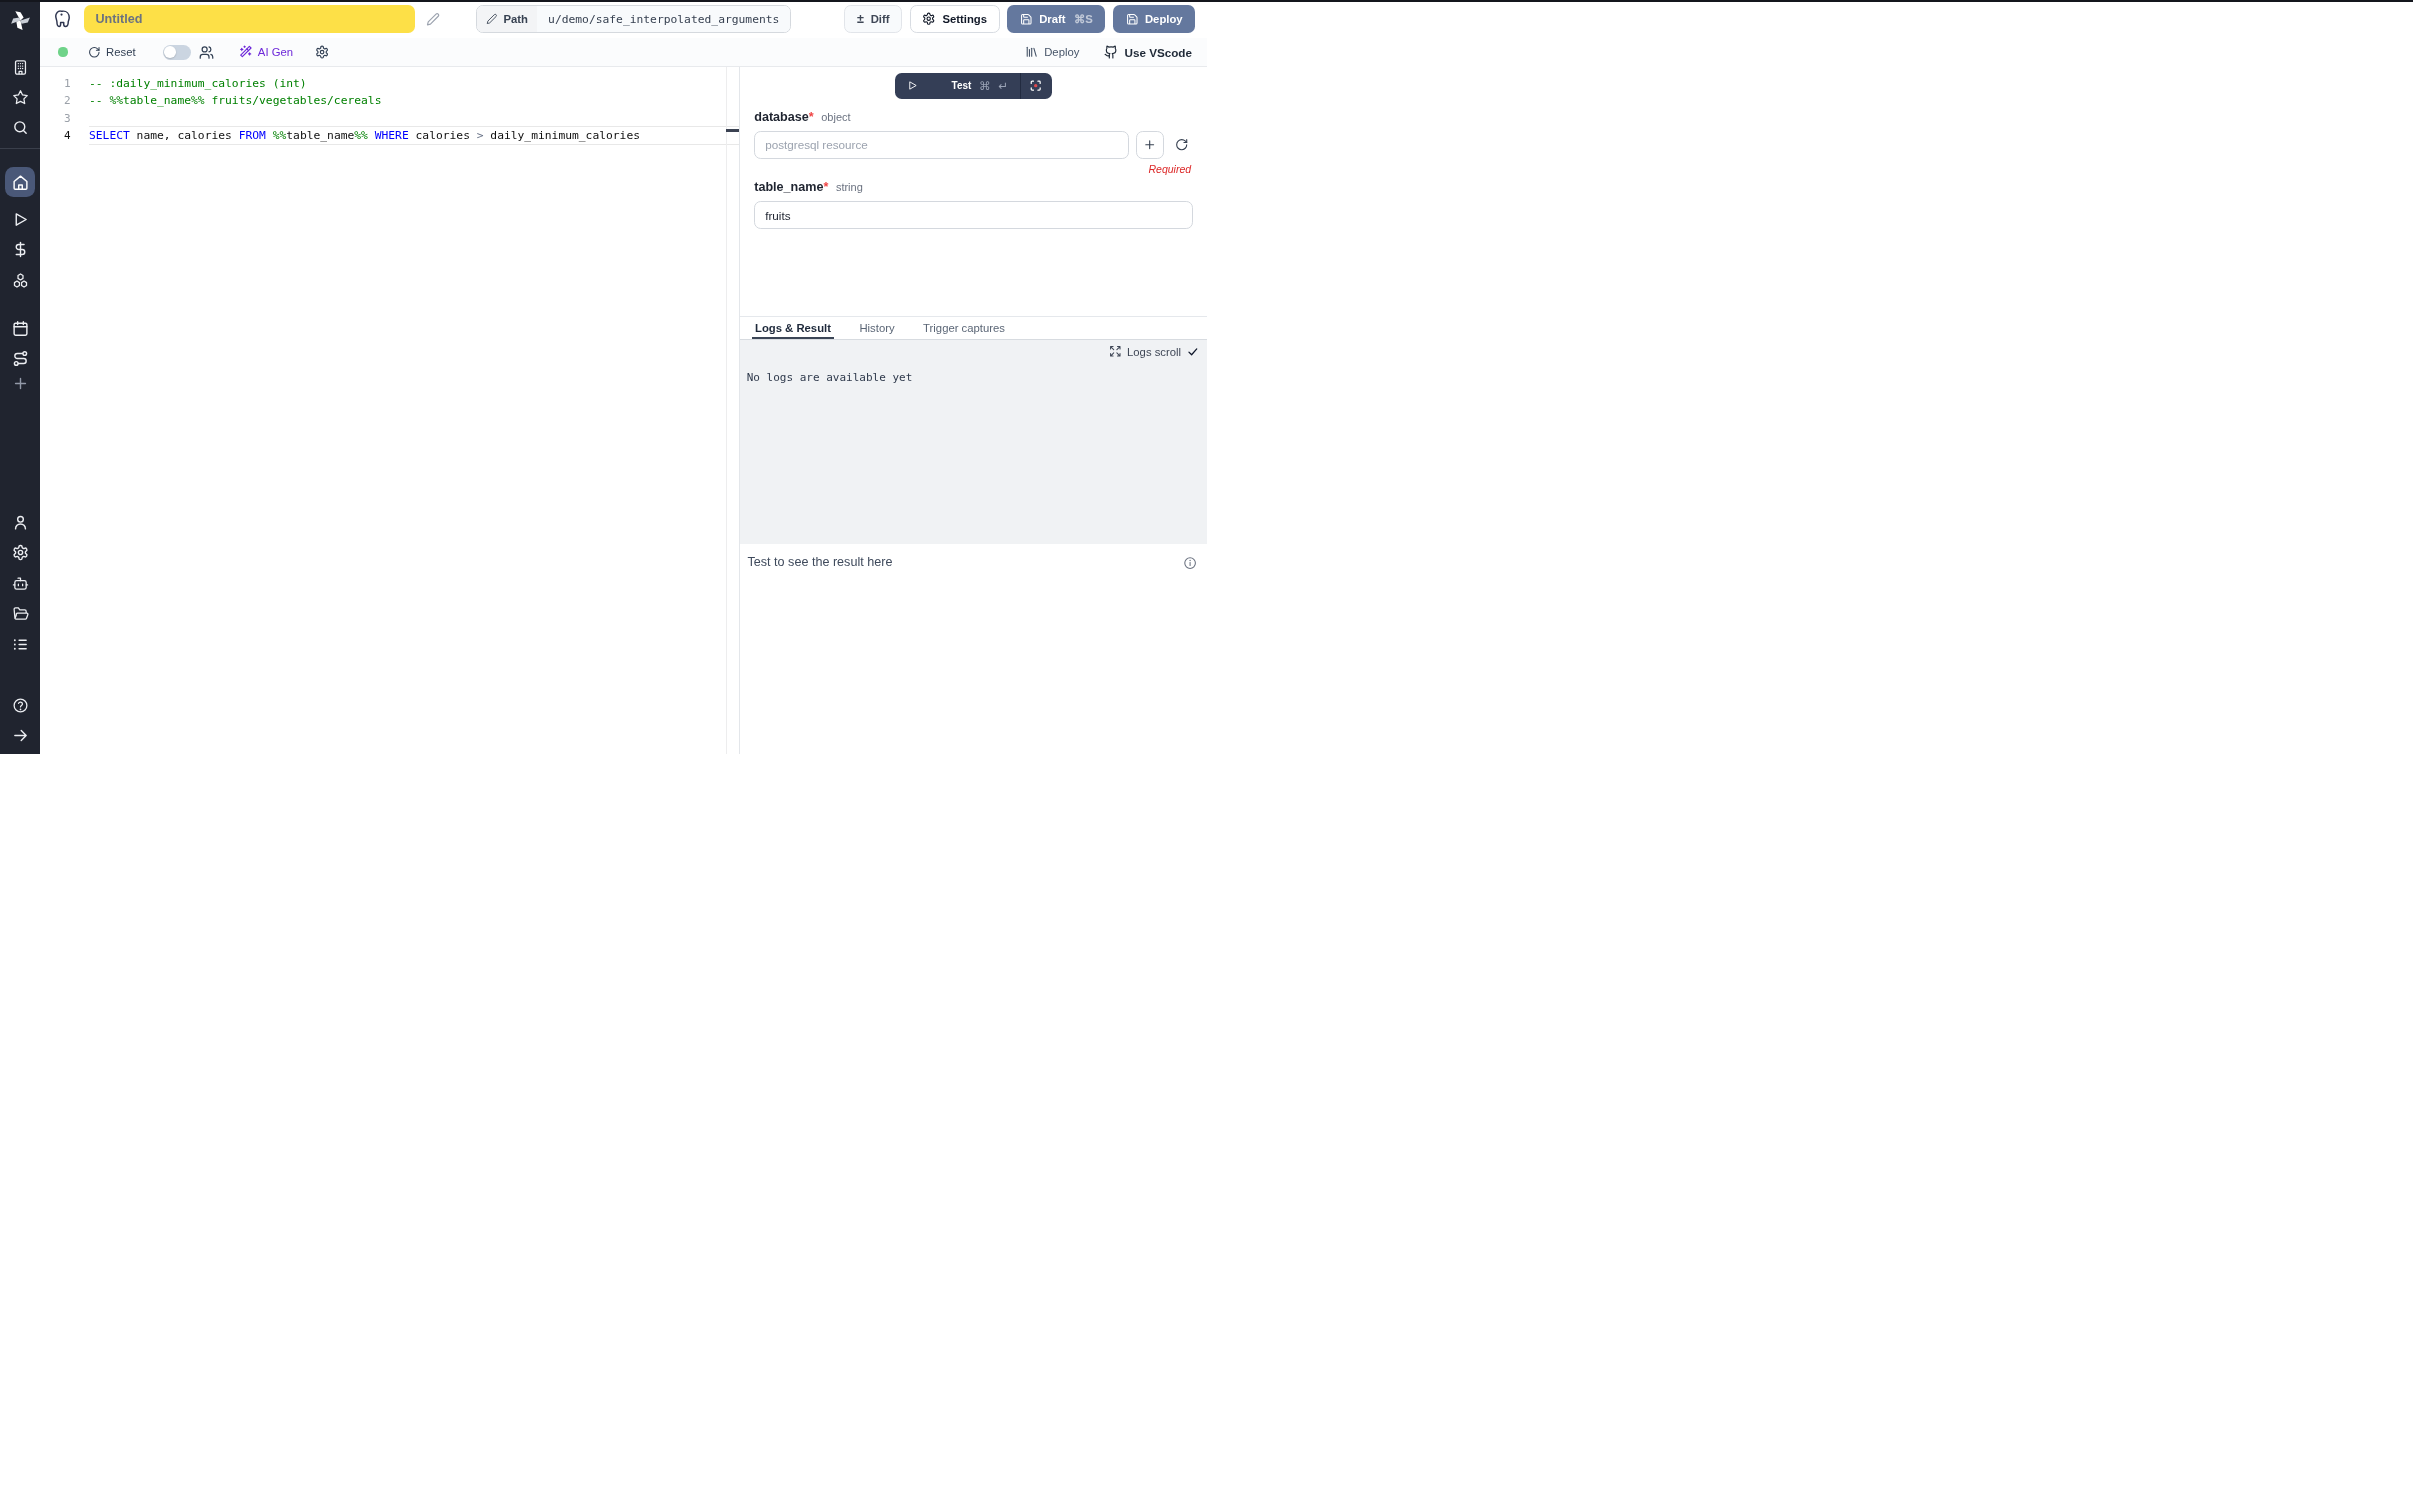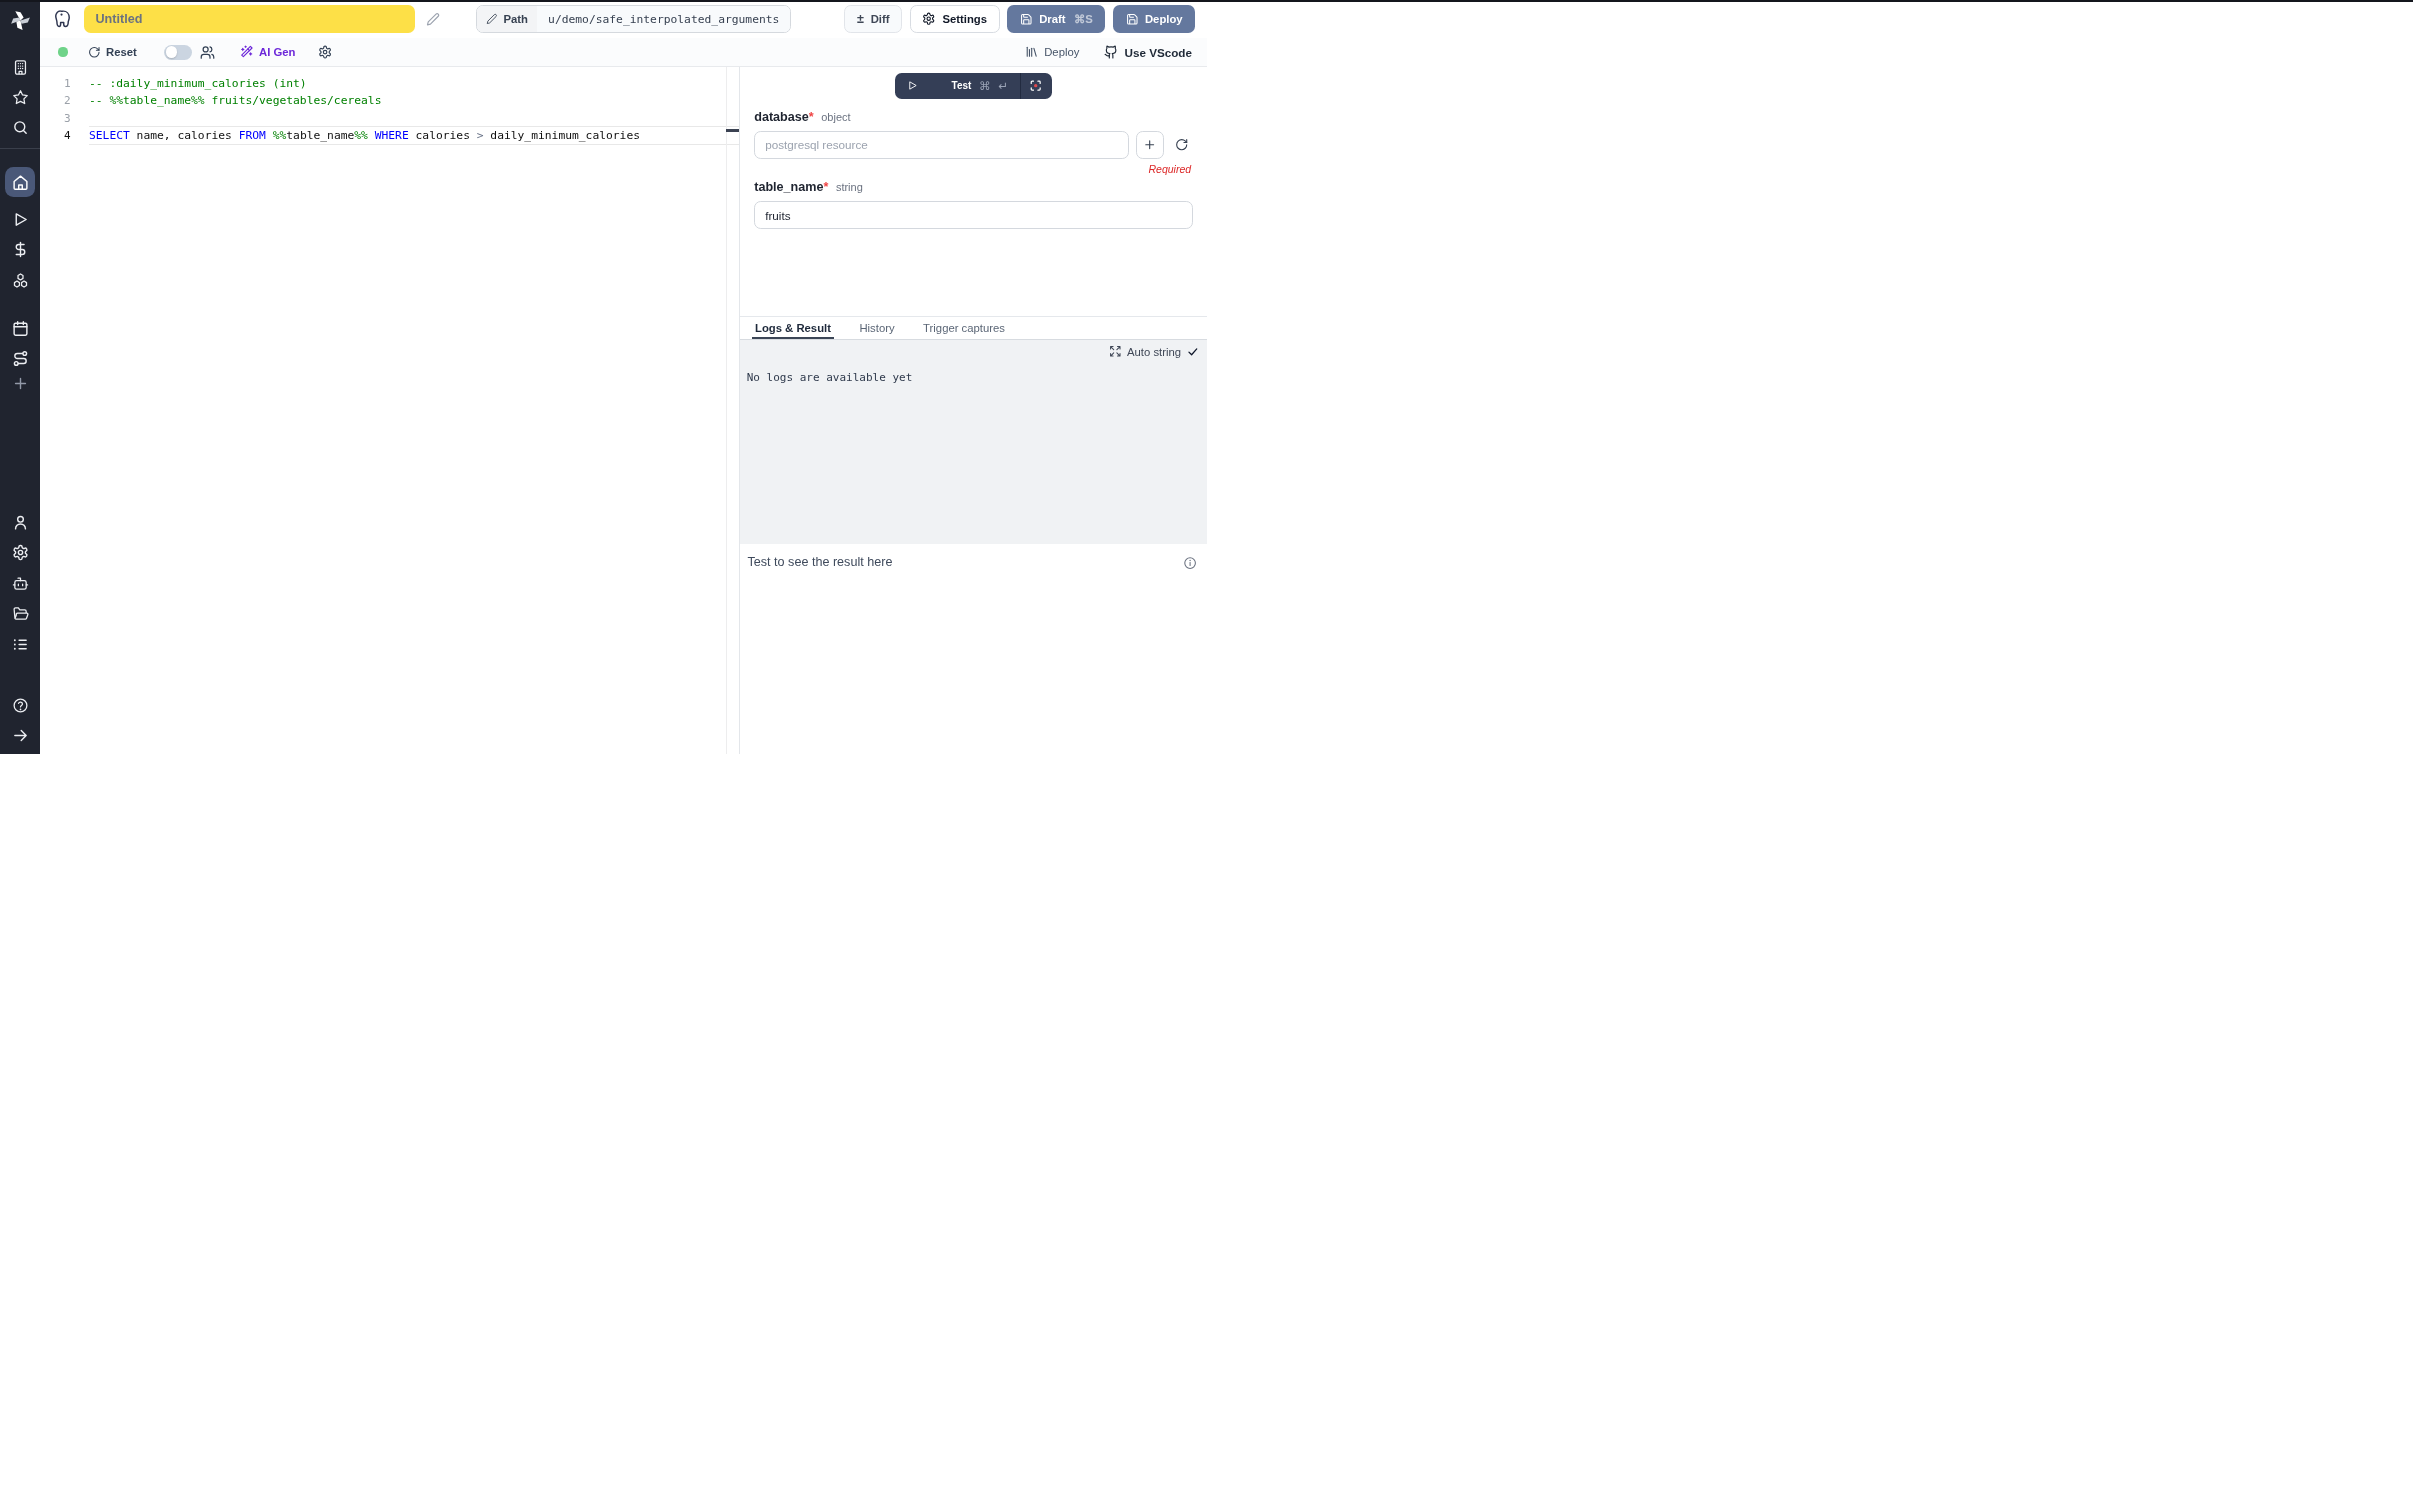--- a/index.html
+++ b/index.html
@@ -44,21 +44,21 @@
   .btn-white { background:#fff; border-color:#d8dce2; color:#111827; }
   .btn-white svg { width:13.4px; height:13.4px; }
   .btn-slate { background:#64789e; color:#fff; }
   .btn-slate svg { width:12.6px; height:12.6px; }
   .pm-glyph { font-size:12.6px; font-weight:600; }
   .kbd-dim { color:rgba(255,255,255,.6); font-weight:600; margin-left:1.7px; }
 
   
   .toolbar { height:29px; background:#fbfcfd; border-bottom:0.8px solid #e8eaed; display:flex; align-items:center; padding:0 15px 0 11.7px; flex:none; }
   .status-dot { width:9.2px; height:9.2px; border-radius:50%; background:#6fd389; margin-left:6.7px; flex:none; }
-  .tb-item { display:flex; align-items:center; gap:5.9px; color:#334155; font-size:11.3px; font-weight:700; cursor:pointer; }
+  .tb-item { display:flex; align-items:center; gap:5.9px; color:#334155; font-size:11.3px; font-weight:400; cursor:pointer; }
   .tb-item svg { width:12.6px; height:12.6px; }
   .reset { margin-left:20px; }
   .toggle-wrap { margin-left:27px; display:flex; align-items:center; gap:7.5px; }
   .toggle { width:28.5px; height:15px; background:#cbd5e1; border-radius:7.5px; position:relative; cursor:pointer; }
   .toggle-knob { position:absolute; left:1.7px; top:1.7px; width:11.7px; height:11.7px; background:#fff; border-radius:50%; box-shadow:0 0.8px 1.7px rgba(0,0,0,.2); }
   .users-ic { color:#334155; width:15px; height:15px; cursor:pointer; }
   .ai-gen { margin-left:25px; color:#6d28d9; }
   .ai-gen svg { width:13.4px; height:13.4px; }
   .tb-gear { margin-left:22px; color:#334155; width:14.2px; height:14.2px; cursor:pointer; }
   .tb-right { margin-left:auto; display:flex; align-items:center; gap:25px; }
@@ -597,21 +597,21 @@
             <div class="tab active">Logs &amp; Result</div>
             <div class="tab">History</div>
             <div class="tab">Trigger captures</div>
           </div>
 
           <div class="logs">
             <div class="autoscroll">
               <svg viewBox="0 0 15 15" width="12.6" height="12.6">
                   <use href="#i-expand"></use>
                 </svg>
-              <span>Auto string</span>
+              <span>Logs scroll</span>
               <svg class="chk" viewBox="0 0 14 14" width="11.7" height="11.7">
                   <use href="#i-check"></use>
                 </svg>
             </div>
             <div class="logs-empty mono">No logs are available yet</div>
           </div>
 
           <div class="result">
             <span class="result-hint">Test to see the result here</span>
             <svg class="info-ic" viewBox="0 0 17 17" width="14.2" height="14.2">

